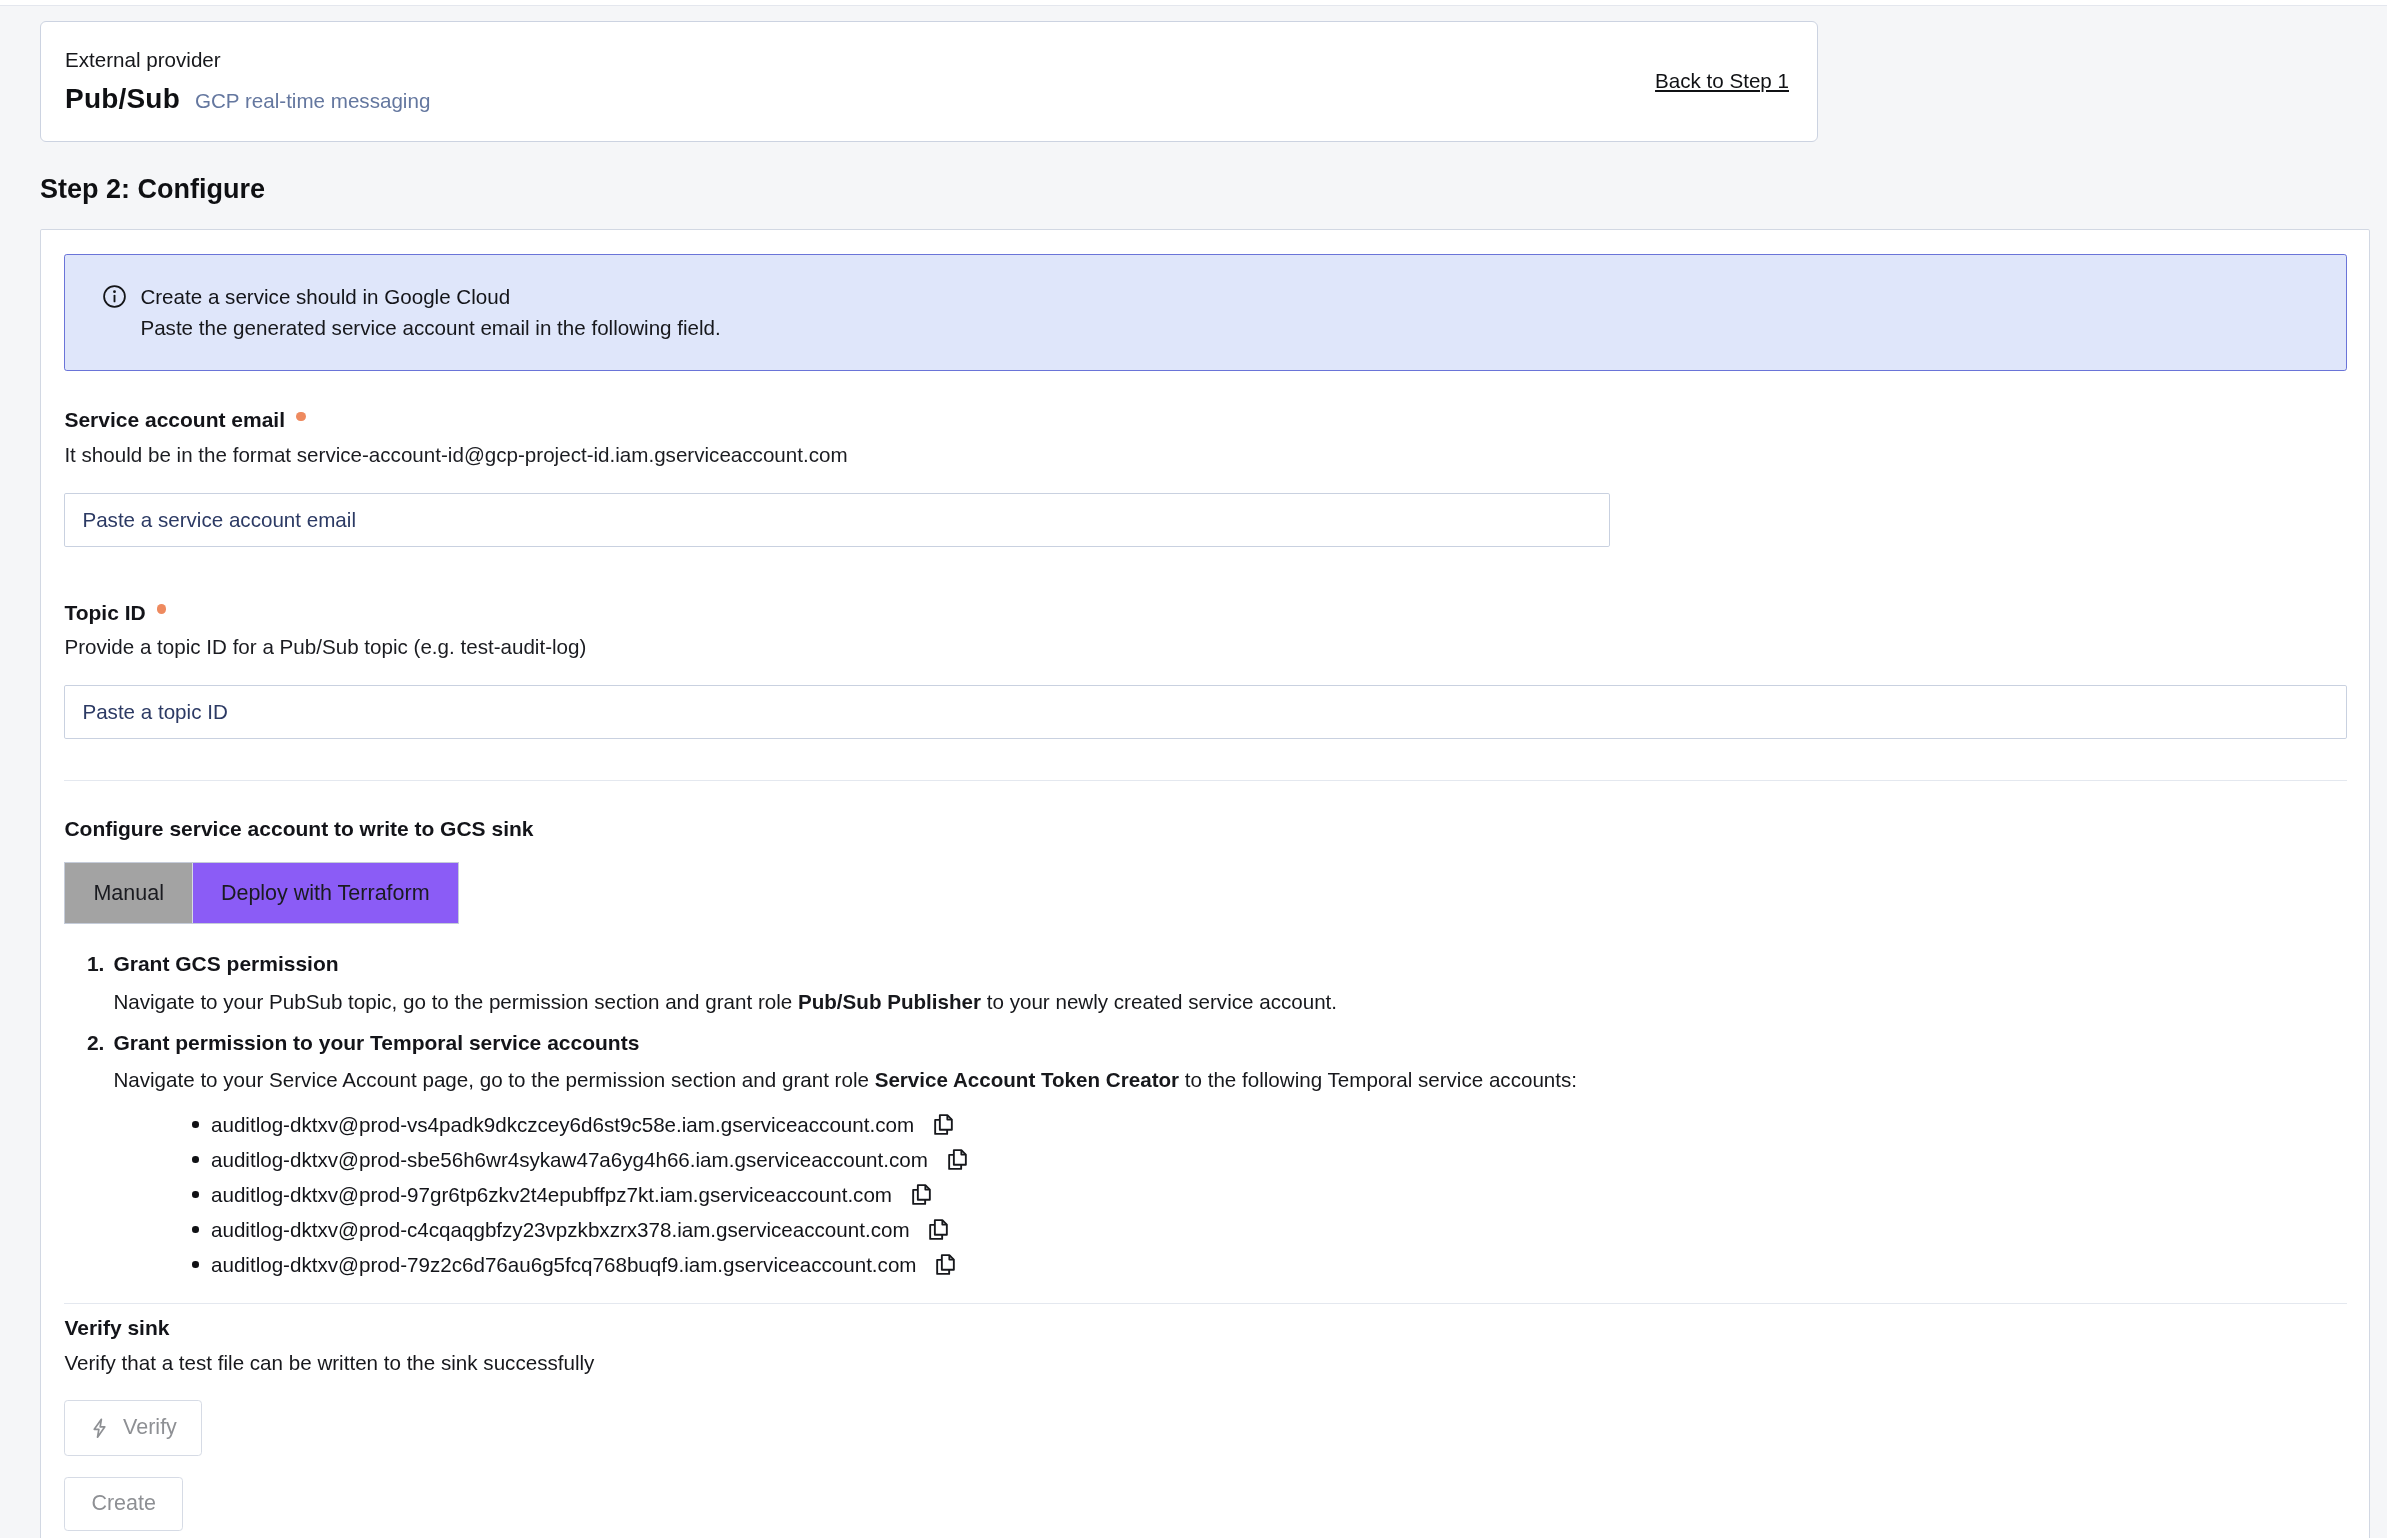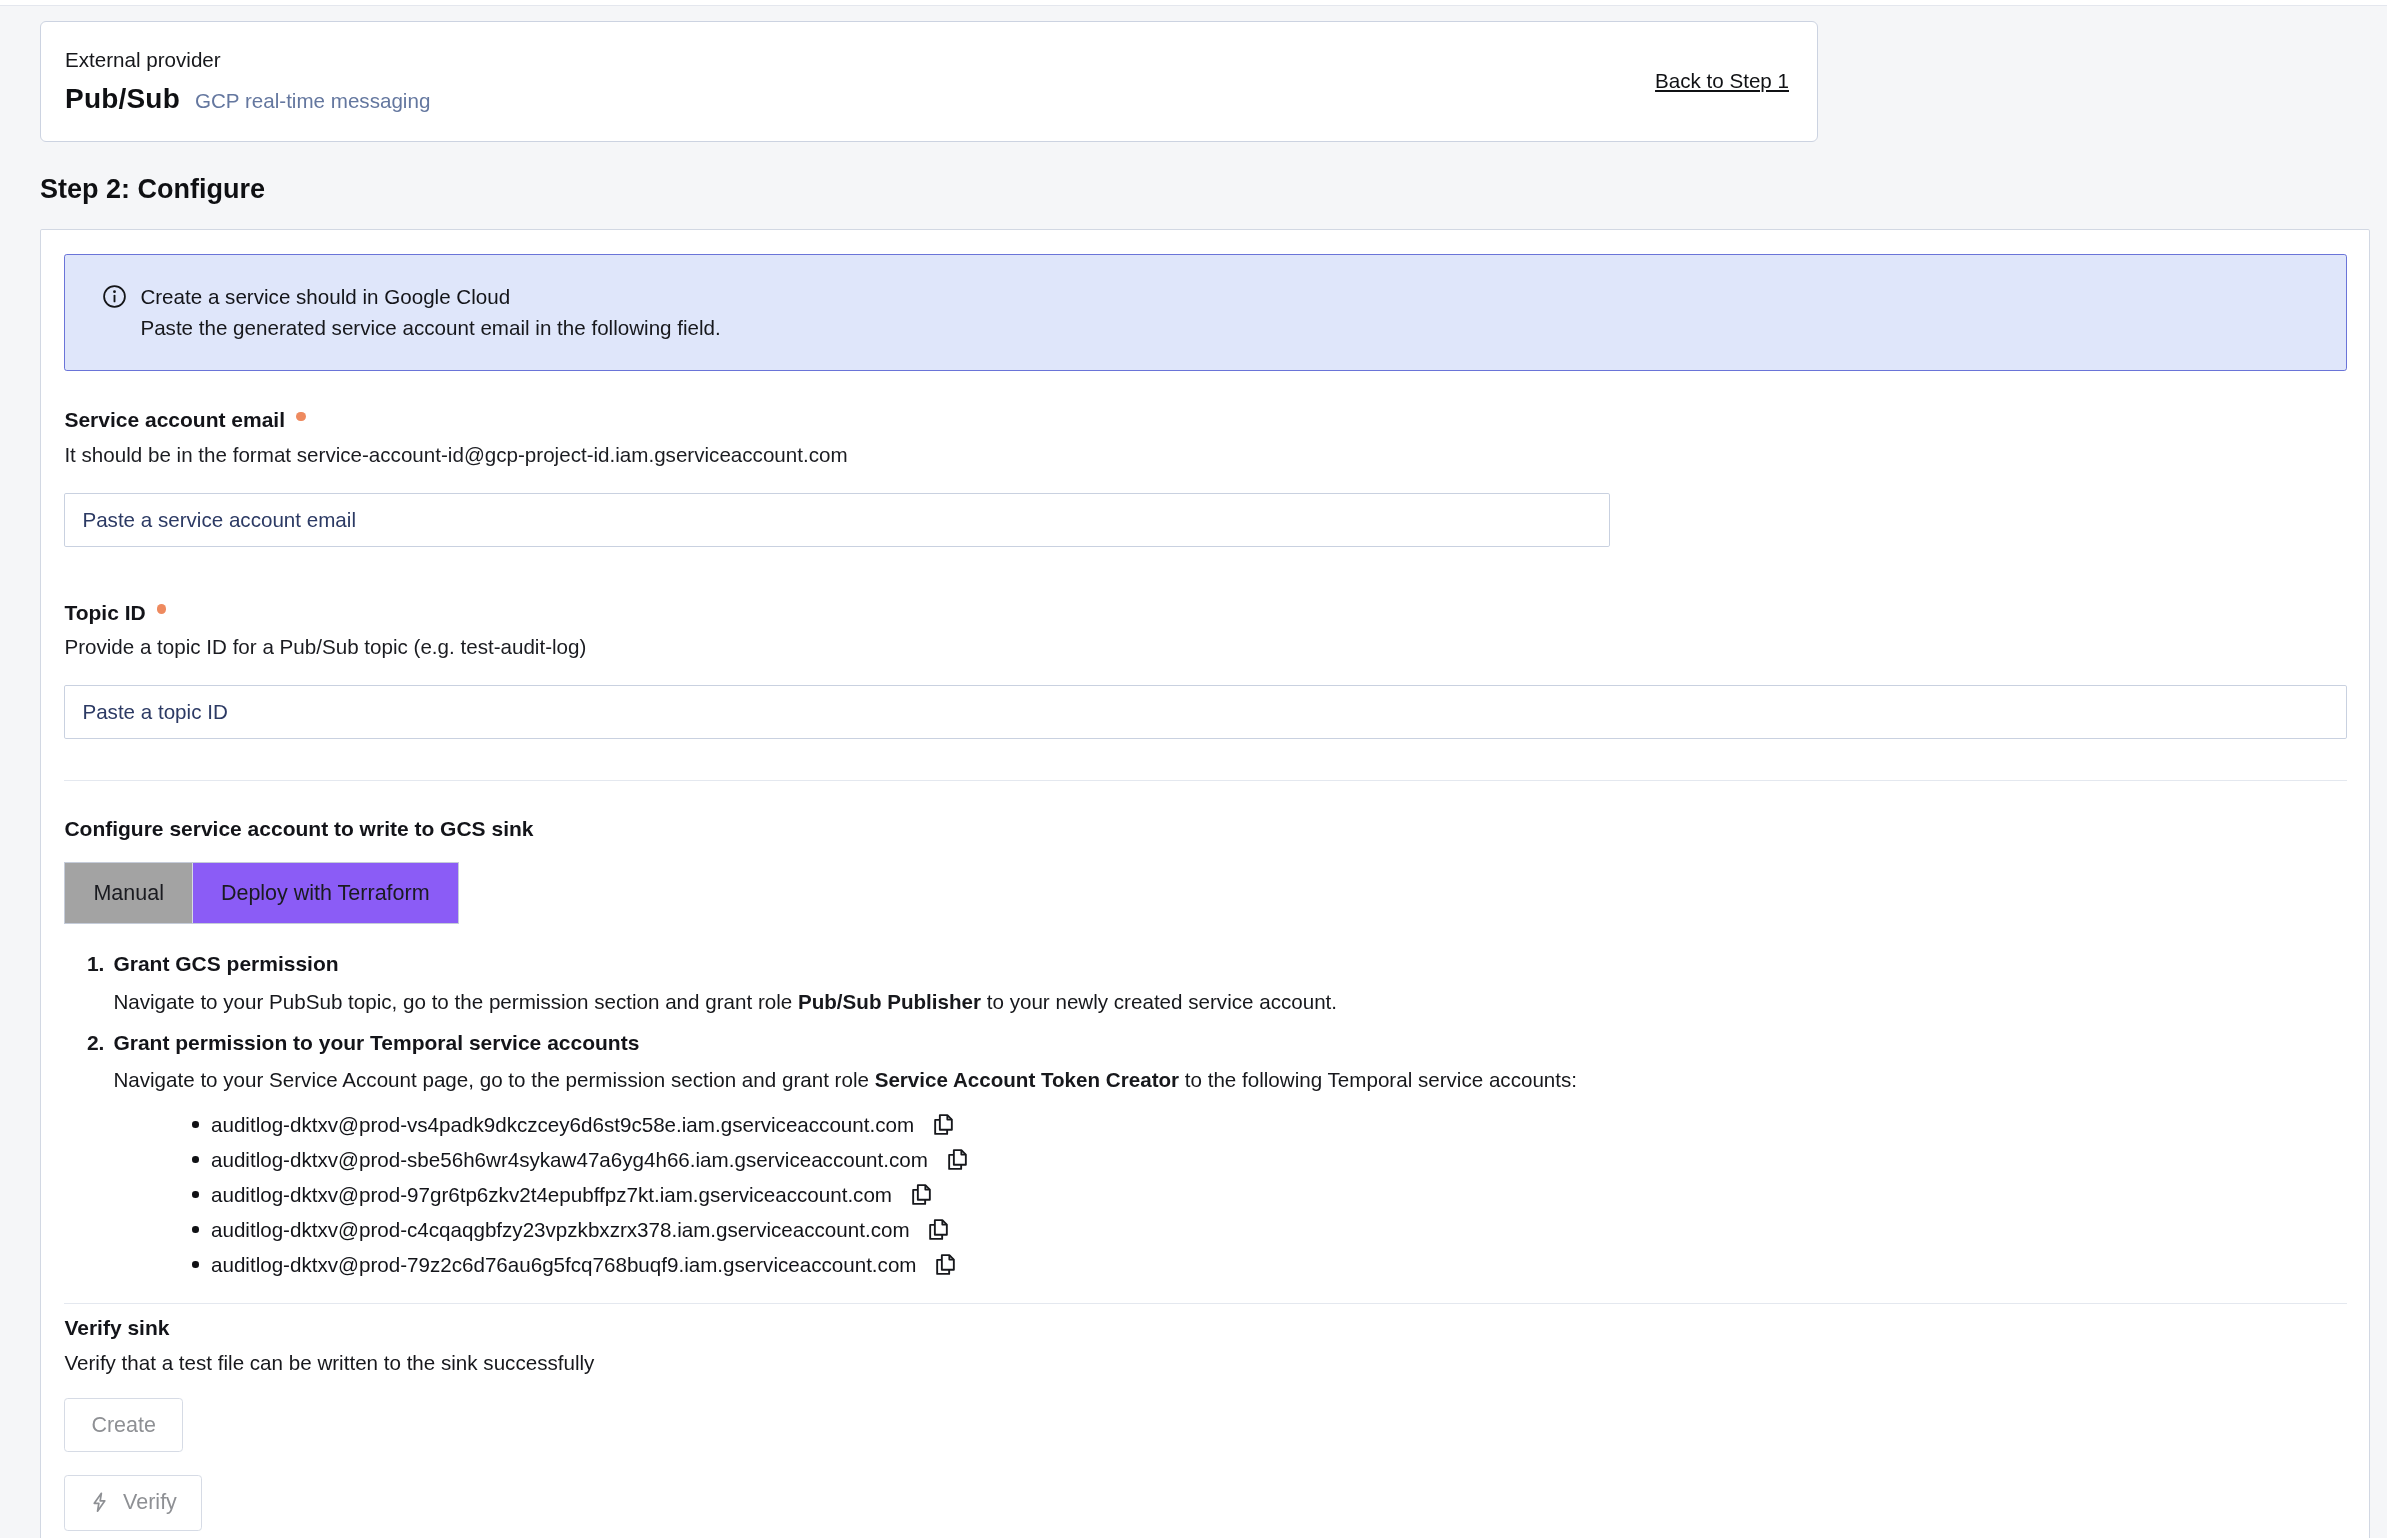--- a/index.html
+++ b/index.html
@@ -230,28 +230,28 @@
     </div>
   </div>
 
   <hr class="divider2">
 
   
   <div class="verify-heading">Verify sink</div>
   <div class="verify-desc">Verify that a test file can be written to the sink successfully</div>
 
   <div>
-    <button class="btn btn-create">
-      <span>Create</span>
-    </button>
-  </div>
-
-  <div>
     <button class="btn btn-verify">
       <svg class="bolt-icon" viewBox="0 0 24 24" fill="none" stroke="#8e9094" stroke-width="1.8" stroke-linejoin="round">
         <path d="M13.2 2.5 5.6 13.1h4.9L9.1 21.5l7.8-11h-5l1.3-8z"></path>
       </svg>
       <span>Verify</span>
     </button>
   </div>
 
+  <div>
+    <button class="btn btn-create">
+      <span>Create</span>
+    </button>
+  </div>
+
 </div>
 
 
 </body></html>

